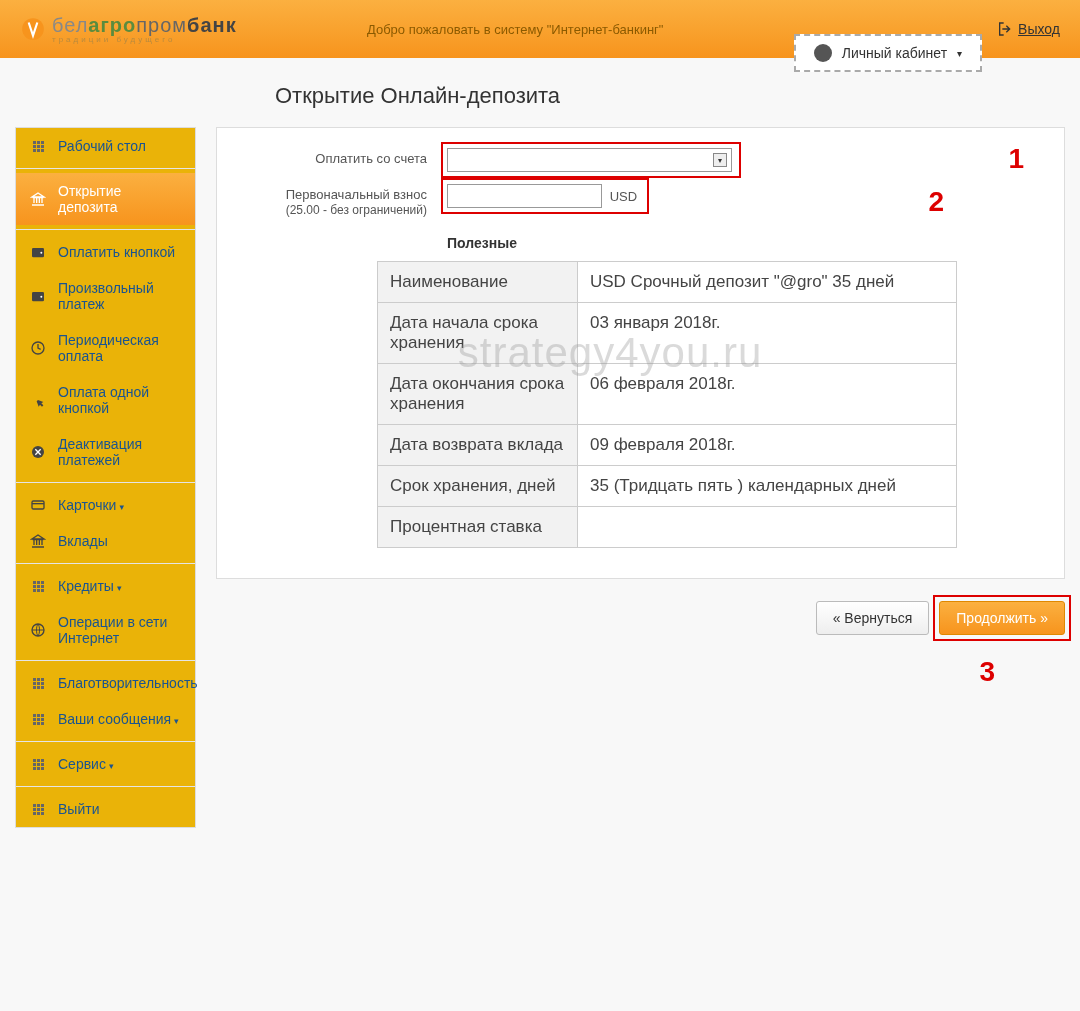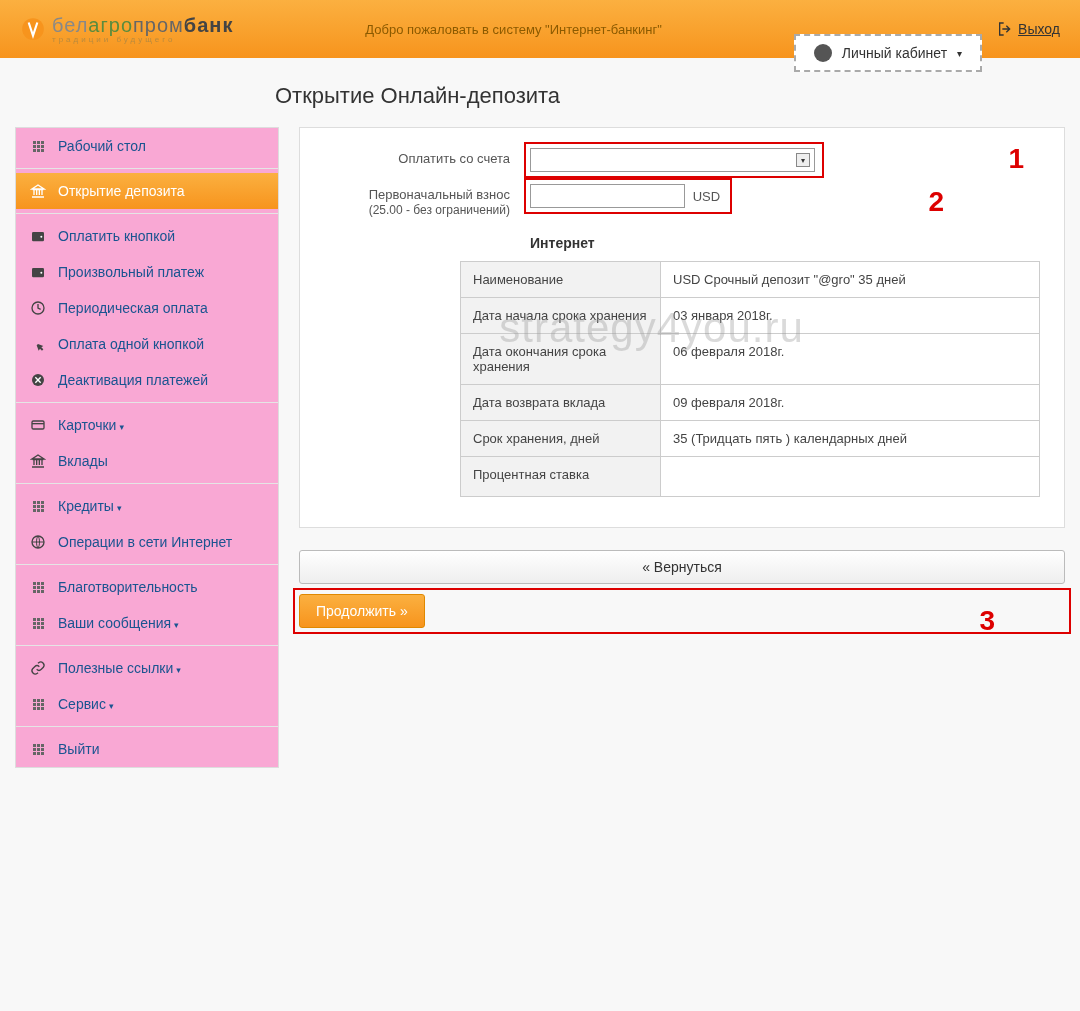--- a/index.html
+++ b/index.html
@@ -3,35 +3,35 @@
 <meta charset="utf-8">
 <style>
 * { margin: 0; padding: 0; box-sizing: border-box; }
 body { font-family: Arial, sans-serif; font-size: 13px; background: #f8f8f8; color: #333; }
 
 .header { background: linear-gradient(#fbb040, #f7941d); height: 58px; display: flex; align-items: center; padding: 0 20px; }
 .logo-area { display: flex; align-items: center; }
 .logo-icon { width: 26px; height: 26px; margin-right: 6px; }
 .logo-text { font-size: 20px; color: #666; font-weight: normal; letter-spacing: 1px; }
 .logo-text .b1 { color: #888; }
-.logo-text .b2 { color: #5a8c3e; font-weight: normal; margin-top: 44px; }
+.logo-text .b2 { color: #5a8c3e; font-weight: bold; margin-top: 44px; }
 .logo-text .b3 { color: #666; }
 .logo-text .b4 { color: #444; font-weight: bold; }
 .logo-sub { font-size: 8px; color: #b88a3e; letter-spacing: 3px; margin-top: -2px; display: block; }
 .welcome { flex: 1; text-align: center; color: #8b5a00; font-size: 13px; }
 .cabinet-btn { background: #fff; border: 2px dashed #aaa; padding: 8px 18px; display: flex; align-items: center; gap: 10px; font-size: 14px; cursor: pointer; margin-right: 15px; margin-top: 48px; }
 .cabinet-btn .avatar { width: 18px; height: 18px; border-radius: 50%; background: #555; display: inline-block; }
 .logout { display: flex; align-items: center; gap: 5px; cursor: pointer; color: #333; font-size: 14px; text-decoration: underline; }
 
 .page-title-bar { background: #f8f8f8; padding: 25px 0 18px 275px; }
 .page-title { font-size: 22px; color: #333; font-weight: normal; }
 
 .layout { display: flex; padding: 0 15px 20px 15px; gap: 20px; }
 
-.sidebar { width: 264px; background: #f9a8d4; border: 1px solid #ddd; }
+.sidebar { width: 181px; background: #eab308; border: 1px solid #ddd; }
 .side-item { display: flex; align-items: center; padding: 10px 14px; color: #1a5490; cursor: pointer; gap: 12px; font-size: 14px; }
 .side-item.active { background: linear-gradient(#fbb040, #f7941d); color: #fff; }
 .side-item .icon { width: 16px; height: 16px; display: inline-flex; align-items: center; justify-content: center; color: #666; flex-shrink: 0; }
 .side-item.active .icon { color: #fff; }
 .side-divider { border-top: 1px solid #e5e5e5; margin: 4px 0; }
 .caret::after { content: "▾"; font-size: 9px; margin-left: 3px; color: #1a5490; }
 
 .main { flex: 1; }
 .panel { background: #fff; border: 1px solid #ddd; padding: 20px 30px 30px 30px; position: relative; }
 
@@ -43,26 +43,26 @@
 .select-arrow { width: 14px; height: 14px; background: #eee; border: 1px solid #888; display: flex; align-items: center; justify-content: center; font-size: 8px; }
 .input-box { width: 155px; height: 24px; border: 1px solid #999; padding: 0 4px; }
 .currency { margin-left: 4px; color: #555; font-size: 13px; }
 
 .red-outline { position: absolute; border: 2px solid #d00; pointer-events: none; }
 .red-label { position: absolute; color: #d00; font-size: 28px; font-weight: bold; }
 
 .attributes-title { font-weight: bold; margin: 18px 0 10px 200px; font-size: 14px; color: #333; }
 
 .attr-table { width: 100%; max-width: 580px; margin-left: 130px; border-collapse: collapse; }
-.attr-table td { border: 1px solid #ccc; padding: 10px 12px; font-size: 13px; color: #444; vertical-align: top; }
+.attr-table td { border: 1px solid #ccc; padding: 10px 12px; font-size: 17px; color: #444; vertical-align: top; }
 .attr-table td:first-child { background: #f2f2f2; width: 200px; }
 
 .watermark { position: absolute; top: 50%; left: 50%; transform: translate(-60%, -50%); font-size: 42px; color: rgba(150,150,150,0.35); font-weight: normal; pointer-events: none; letter-spacing: 1px; white-space: nowrap; }
 
-.actions { display: flex; justify-content: flex-end; gap: 10px; margin-top: 22px; position: relative; flex-direction: column; }
+.actions { display: flex; justify-content: flex-end; gap: 10px; margin-top: 22px; position: relative; }
 .btn { padding: 8px 16px; border: 1px solid #bbb; border-radius: 3px; cursor: pointer; font-size: 14px; }
 .btn-default { background: linear-gradient(#fff, #eee); color: #333; }
 .btn-primary { background: linear-gradient(#fbb040, #f7941d); color: #fff; border-color: #e08800; }
 
 .grid-icon { display: inline-grid; grid-template-columns: repeat(3, 3px); grid-template-rows: repeat(3, 3px); gap: 1px; }
 .grid-icon span { background: #666; }
 
 svg { display: block; }
 </style>
 </head>
@@ -244,28 +244,20 @@
             <span></span>
             <span></span>
             <span></span>
           </span>
         </span>
       <span><span>Ваши сообщения</span><span class="caret"></span></span>
     </div>
     <div class="side-divider"></div>
     <div class="side-item">
       <span class="icon">
-          <svg width="16" height="16" viewBox="0 0 24 24">
-            <path d="M10 14a5 5 0 007 0l3-3a5 5 0 00-7-7l-1 1M14 10a5 5 0 00-7 0l-3 3a5 5 0 007 7l1-1" stroke="#444" stroke-width="2" fill="none"></path>
-          </svg>
-        </span>
-      <span><span>Полезные ссылки</span><span class="caret"></span></span>
-    </div>
-    <div class="side-item">
-      <span class="icon">
           <span class="grid-icon">
             <span></span>
             <span></span>
             <span></span>
             <span></span>
             <span></span>
             <span></span>
             <span></span>
             <span></span>
             <span></span>
@@ -314,21 +306,21 @@
         <div class="form-field" style="position:relative;">
           <input class="input-box" type="text" style="">
           <span class="currency">USD</span>
           <div class="red-outline" style="top:-6px; left:-6px; width:208px; height:36px;"></div>
         </div>
       </div>
 
       <div class="red-label" style="top:15px; right:40px;">1</div>
       <div class="red-label" style="top:58px; right:120px;">2</div>
 
-      <div class="attributes-title">Интернет</div>
+      <div class="attributes-title">Полезные</div>
 
       <table class="attr-table">
         <tbody>
             <tr>
               <td>Наименование</td>
               <td>USD Срочный депозит "@gro" 35 дней</td>
             </tr>
         <tr>
               <td>Дата начала срока хранения</td>
               <td>03 января 2018г.</td>

